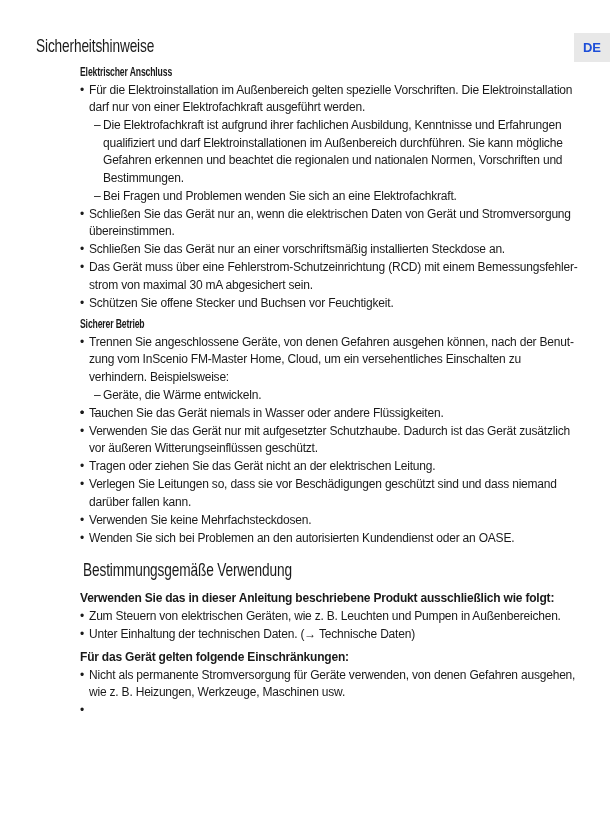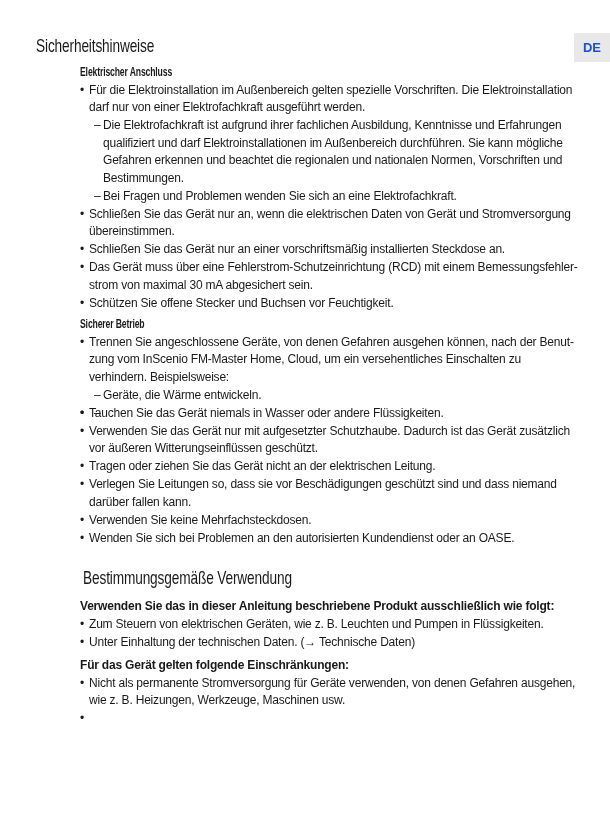--- a/index.html
+++ b/index.html
@@ -33,21 +33,21 @@
     line-height: 22px;
     font-weight: normal;
     white-space: nowrap;
   }
   h1 .cx {
     display: inline-block;
     transform: scaleX(0.72);
     transform-origin: 0 50%;
     letter-spacing: -0.2px;
   }
-  h1.second { margin-top: 20px; padding-left: 47px; }
+  h1.second { margin-top: 12px; padding-left: 47px; }
   
   .content {
     margin-left: 80px;
     margin-right: 32px;
     font-size: 12px;
     line-height: 17.5px;
     letter-spacing: -0.2px;
   }
   h3 {
     margin: 0;
@@ -179,21 +179,21 @@
     <span class="cx">Bestimmungsgemäße Verwendung</span>
   </h1>
 
   <div class="content">
 
     <p class="intro">Verwenden Sie das in dieser Anleitung beschriebene Produkt ausschließlich wie folgt:</p>
 
     <div class="list">
       <div class="li l1">
         <span class="mk">•</span>
-        <span class="tx">Zum Steuern von elektrischen Geräten, wie z. B. Leuchten und Pumpen in Flüssigkeiten.</span>
+        <span class="tx">Zum Steuern von elektrischen Geräten, wie z. B. Leuchten und Pumpen in Außenbereichen.</span>
       </div>
       <div class="li l1">
         <span class="mk">•</span>
         <span class="tx">Unter Einhaltung der technischen Daten. (→ Technische Daten)</span>
       </div>
     </div>
 
     <p class="restrictions">Für das Gerät gelten folgende Einschränkungen:</p>
 
     <div class="list">

